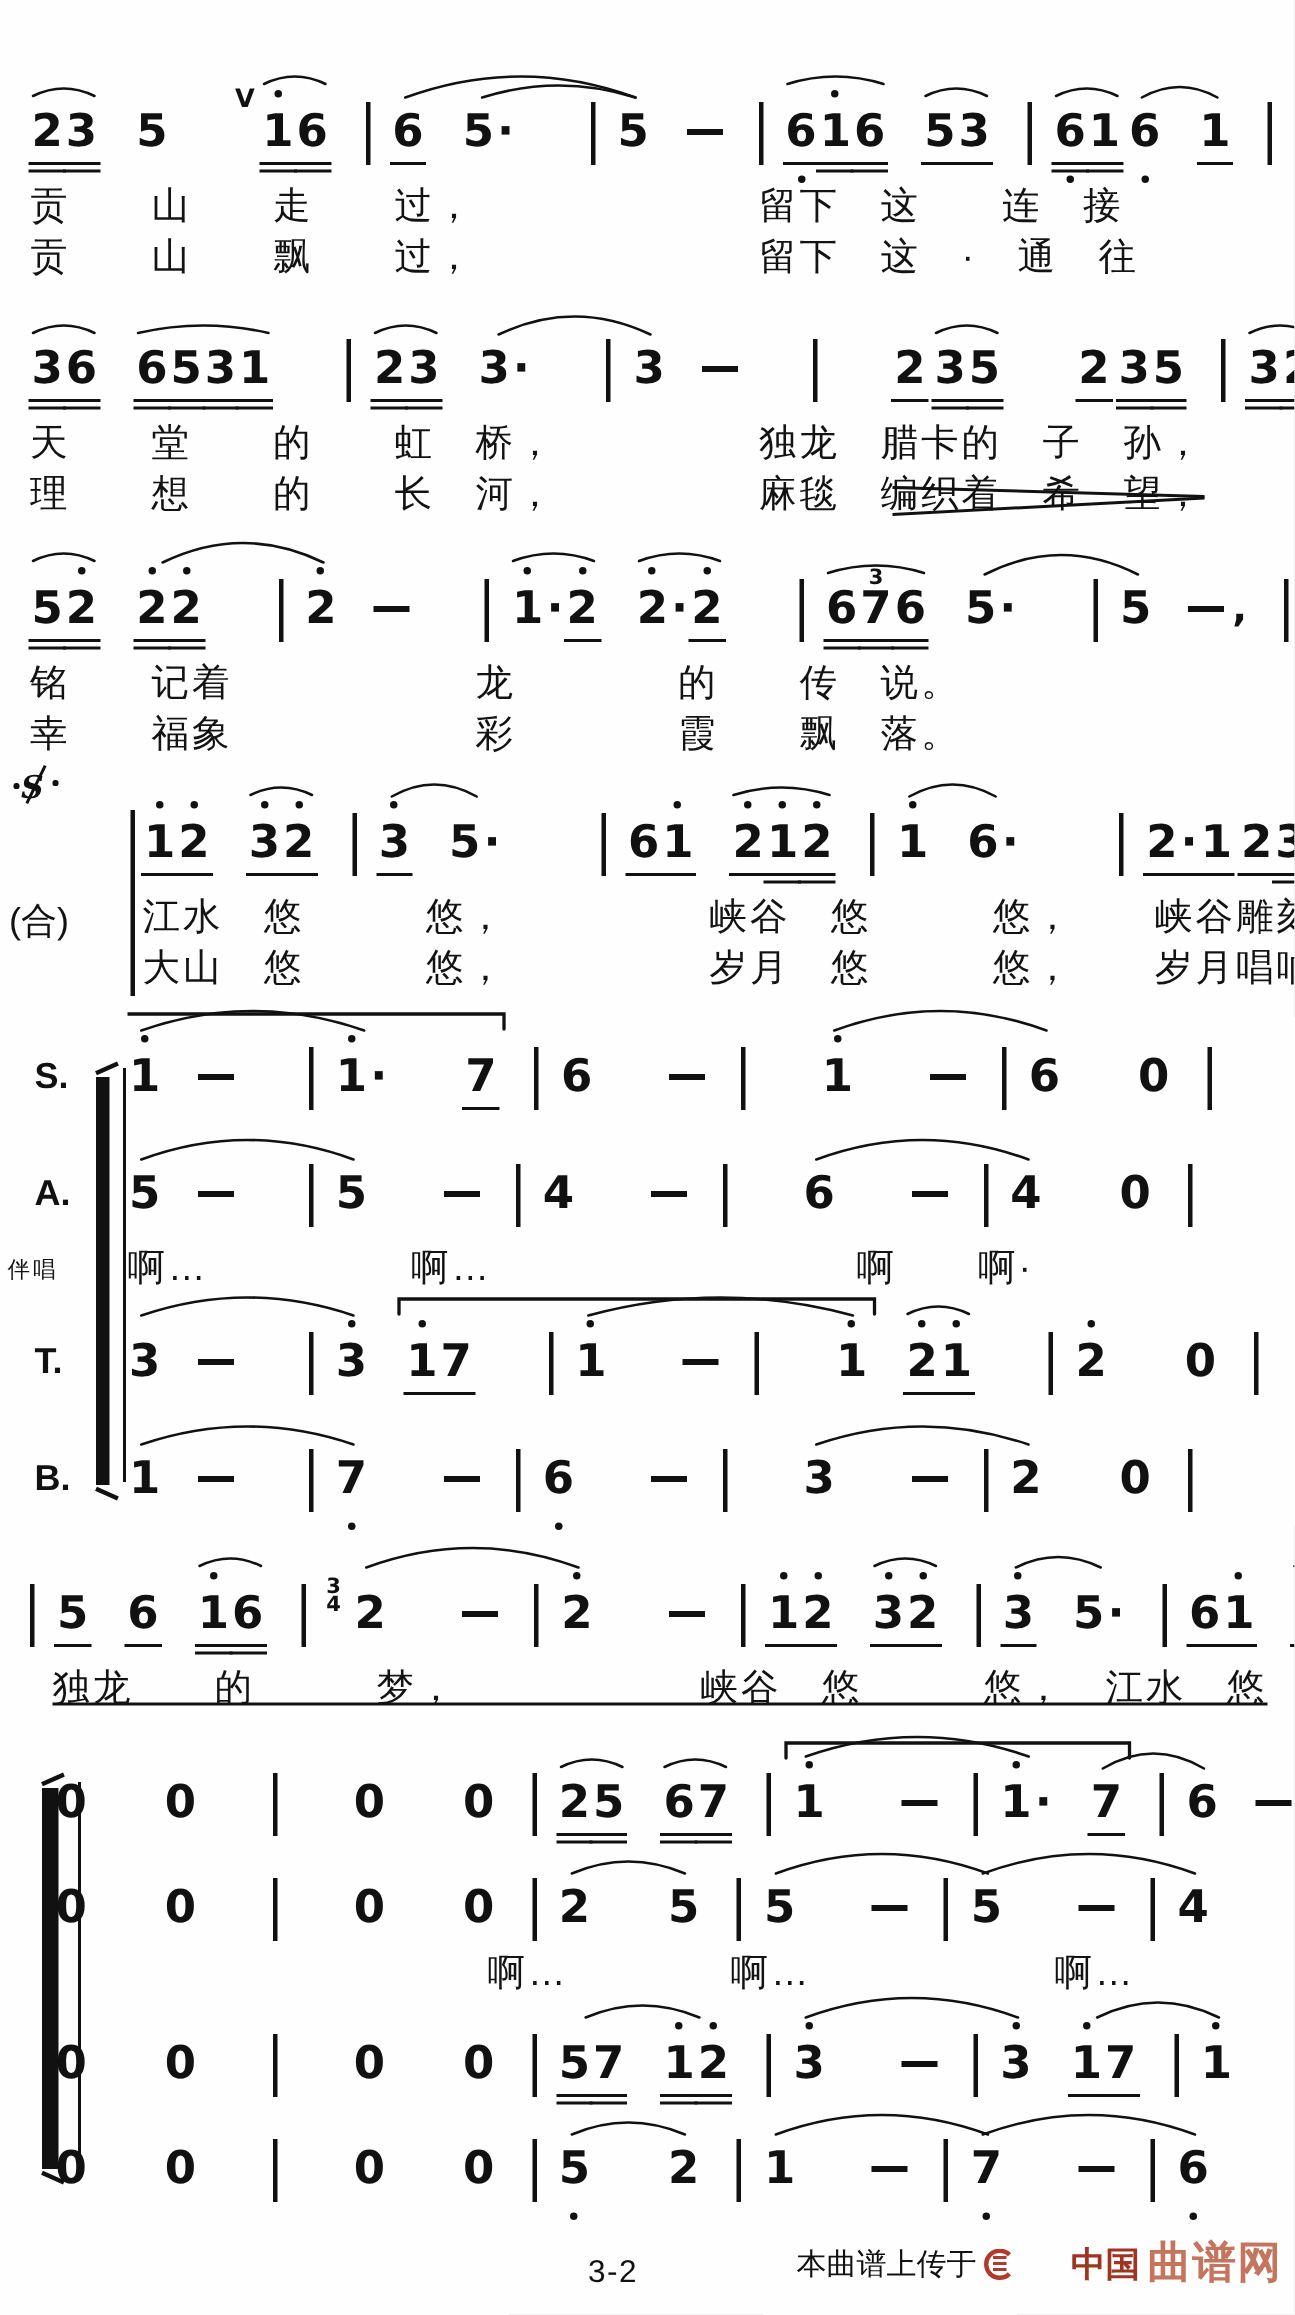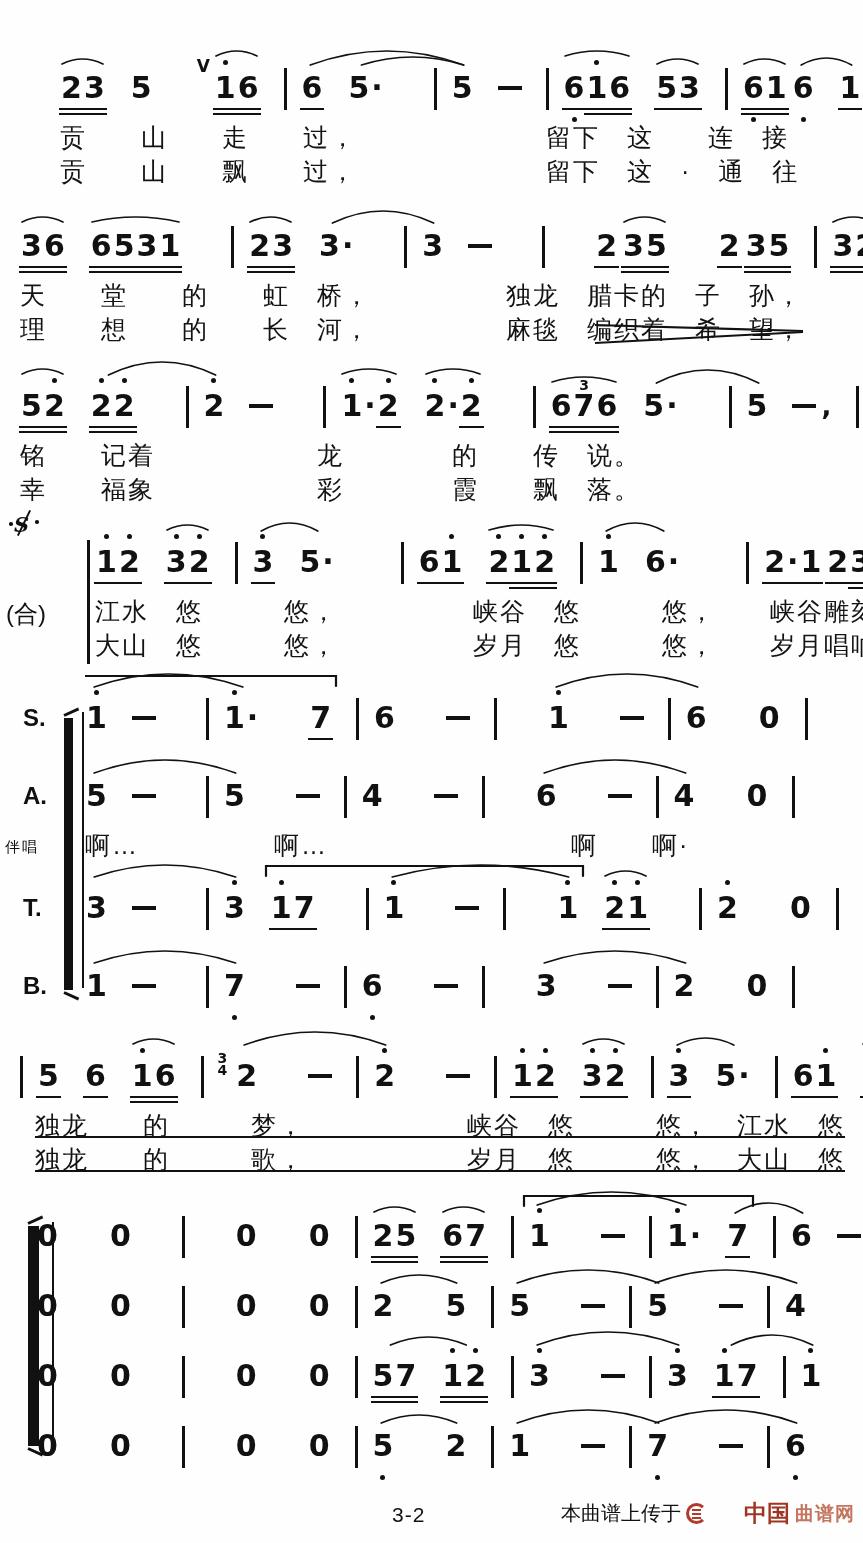--- a/index.html
+++ b/index.html
@@ -14,21 +14,21 @@
   .row{position:relative;white-space:nowrap;padding:34px 0 14px 0;height:36px;}
   .lyr{position:relative;height:34px;line-height:34px;font-size:25px;letter-spacing:2px;white-space:pre;color:#131313;}
   .sys .row,.sys .lyr{margin-left:20px;}
   .sys-system-4 .row,.sys-system-4 .lyr{margin-left:95px;}
   .sys-system-5 .row,.sys-system-5 .lyr{margin-left:85px;}
   .sys-system-6 .lyr{margin-left:35px;}
   .sys-system-7 .row,.sys-system-7 .lyr{margin-left:55px;}
   .sys-system-5 .row{padding-top:28px;height:36px;}
   .sys-system-7 .row{padding-top:26px;padding-bottom:8px;margin-left:36px;}
   
-  .sys-system-1{margin-bottom:6px;padding-left:40px;}
+  .sys-system-1{margin-bottom:6px;}
   .sys-system-2{margin-bottom:8px;}
   .sys-system-3{margin-bottom:4px;}
   .sys-system-4{margin-bottom:10px;}
   .sys-system-5{margin-bottom:6px;}
   .sys-system-6{margin-bottom:16px;text-decoration:underline;}
   
   .tok{display:inline-block;vertical-align:top;position:relative;margin-right:24px;
        font-weight:bold;font-size:30px;line-height:36px;font-family:"DejaVu Sans",sans-serif;}
   .ch{position:relative;display:inline-block;padding:0 1px;}
   .ch .ln{position:absolute;left:-1px;right:-1px;height:2.5px;background:#111;}
@@ -69,21 +69,21 @@
   .hairpin{position:absolute;left:593px;top:128px;width:214px;height:24px;}
   
   .ovl{position:absolute;left:0;top:-8px;pointer-events:none;}
   
   .footer{position:absolute;left:0;right:0;bottom:14px;height:30px;font-size:20px;}
   .pgnum{position:absolute;left:392px;bottom:2px;font-size:21px;letter-spacing:1px;font-family:Liberation Sans, sans-serif;}
   .upl{position:absolute;right:8px;bottom:0;display:flex;align-items:center;gap:5px;font-size:20px;}
   .lgc{width:15px;height:15px;border-radius:50%;border:3px solid #b03a2e;border-right-color:transparent;display:inline-block;position:relative;}
   .lgc::before{content:"";position:absolute;left:3px;top:6.5px;width:9px;height:2px;background:#b03a2e;box-shadow:0 -4px 0 #b03a2e,0 4px 0 #b03a2e;}
   .cn1{color:#9e3422;font-weight:bold;font-size:23px;margin-left:32px;}
-  .cn2{color:#c4755e;font-weight:bold;font-size:19px;letter-spacing:1px;text-align:right;}
+  .cn2{color:#c4755e;font-weight:bold;font-size:29px;letter-spacing:1px;text-align:right;}
 </style>
 </head>
 <body>
 
 <div id="sheet">
   <div id="score">
       <div class="sys sys-system-1">
         <div class="row"><span class="tok note"><span class="ch">2<i class="ln l1"></i><i class="ln l2"></i></span><span class="ch">3<i class="ln l1"></i><i class="ln l2"></i></span></span><span class="tok note sp-w"><span class="ch">5</span></span><span class="tok breath">V</span><span class="tok note"><span class="ch">1<i class="ln l1"></i><i class="ln l2"></i><i class="hd"></i></span><span class="ch">6<i class="ln l1"></i><i class="ln l2"></i></span></span><span class="tok bar"></span><span class="tok note"><span class="ch">6<i class="ln l1"></i></span></span><span class="tok note sp-w"><span class="ch">5</span><span class="ch">·</span></span><span class="tok bar"></span><span class="tok note"><span class="ch">5</span></span><span class="tok dash"></span><span class="tok bar"></span><span class="tok note"><span class="ch">6<i class="ln l1"></i><i class="ld"></i></span><span class="ch">1<i class="ln l1"></i><i class="ln l2"></i><i class="hd"></i></span><span class="ch">6<i class="ln l1"></i><i class="ln l2"></i></span></span><span class="tok note"><span class="ch">5<i class="ln l1"></i></span><span class="ch">3<i class="ln l1"></i></span></span><span class="tok bar"></span><span class="tok note sp-t"><span class="ch">6<i class="ln l1"></i><i class="ln l2"></i><i class="ld"></i></span><span class="ch">1<i class="ln l1"></i><i class="ln l2"></i></span></span><span class="tok note"><span class="ch">6<i class="ld"></i></span></span><span class="tok note"><span class="ch">1<i class="ln l1"></i></span></span><span class="tok bar"></span><svg class="ovl" width="843" height="92">
             <path d="M 2 36 Q 22.5 26 43 36" fill="none" stroke="#111111" stroke-width="1.7" stroke-linecap="round"></path>
             <path d="M 156 28 Q 176.5 18 197 28" fill="none" stroke="#111111" stroke-width="1.7" stroke-linecap="round"></path>
@@ -163,37 +163,37 @@
       </div>
       <div class="sys sys-system-6">
         <div class="row"><span class="tok bar"></span><span class="tok note"><span class="ch">5<i class="ln l1"></i></span></span><span class="tok note"><span class="ch">6<i class="ln l1"></i></span></span><span class="tok note"><span class="ch">1<i class="ln l1"></i><i class="ln l2"></i><i class="hd"></i></span><span class="ch">6<i class="ln l1"></i><i class="ln l2"></i></span></span><span class="tok bar"></span><span class="tok ts"><b>3</b><b>4</b></span><span class="tok note sp-w"><span class="ch">2</span></span><span class="tok dash"></span><span class="tok bar"></span><span class="tok note sp-w"><span class="ch">2<i class="hd"></i></span></span><span class="tok dash"></span><span class="tok bar"></span><span class="tok note"><span class="ch">1<i class="ln l1"></i><i class="hd"></i></span><span class="ch">2<i class="ln l1"></i><i class="hd"></i></span></span><span class="tok note"><span class="ch">3<i class="ln l1"></i><i class="hd"></i></span><span class="ch">2<i class="ln l1"></i><i class="hd"></i></span></span><span class="tok bar"></span><span class="tok note"><span class="ch">3<i class="ln l1"></i><i class="hd"></i></span></span><span class="tok note"><span class="ch">5</span><span class="ch">·</span></span><span class="tok bar"></span><span class="tok note"><span class="ch">6<i class="ln l1"></i></span><span class="ch">1<i class="ln l1"></i><i class="hd"></i></span></span><span class="tok note"><span class="ch">2<i class="ln l1"></i></span></span><svg class="ovl" width="951" height="92">
             <path d="M 113 28 Q 133.5 18 154 28" fill="none" stroke="#111111" stroke-width="1.7" stroke-linecap="round"></path>
             <path d="M 224.2 29 Q 294.92499999999995 3 365.65 29" fill="none" stroke="#111111" stroke-width="1.7" stroke-linecap="round"></path>
             <path d="M 563 28 Q 583.5 18 604 28" fill="none" stroke="#111111" stroke-width="1.7" stroke-linecap="round"></path>
             <path d="M 657.2 29 Q 685.5 15 713.8 29" fill="none" stroke="#111111" stroke-width="1.7" stroke-linecap="round"></path>
             <path d="M 843 28 Q 875 18 907 28" fill="none" stroke="#111111" stroke-width="1.7" stroke-linecap="round"></path>
           </svg></div>
         <div class="lyr">独龙　　的　　　梦，　　　　　　峡谷　悠　　　悠，　江水　悠</div>
-        <div class="lyr">独龙　　的　　　歌，　　　　　　岁月　悠　　　悠，　大山　悠</div>
       </div>
       <div class="sys sys-system-7">
         <div class="brace"></div>
         <div class="sysline"></div>
         <div class="row"><span class="tok note sp-w"><span class="ch">0</span></span><span class="tok note sp-w"><span class="ch">0</span></span><span class="tok bar sp-w"></span><span class="tok note sp-w"><span class="ch">0</span></span><span class="tok note"><span class="ch">0</span></span><span class="tok bar"></span><span class="tok note"><span class="ch">2<i class="ln l1"></i><i class="ln l2"></i></span><span class="ch">5<i class="ln l1"></i><i class="ln l2"></i></span></span><span class="tok note"><span class="ch">6<i class="ln l1"></i><i class="ln l2"></i></span><span class="ch">7<i class="ln l1"></i><i class="ln l2"></i></span></span><span class="tok bar"></span><span class="tok note sp-w"><span class="ch">1<i class="hd"></i></span></span><span class="tok dash"></span><span class="tok bar"></span><span class="tok note"><span class="ch">1<i class="hd"></i></span><span class="ch">·</span></span><span class="tok note"><span class="ch">7<i class="ln l1"></i></span></span><span class="tok bar"></span><span class="tok note"><span class="ch">6</span></span><span class="tok dash"></span><svg class="ovl" width="866" height="78">
             <path d="M 338 28 Q 358.5 18 379 28" fill="none" stroke="#111111" stroke-width="1.7" stroke-linecap="round"></path>
             <path d="M 407 28 Q 427.5 18 448 28" fill="none" stroke="#111111" stroke-width="1.7" stroke-linecap="round"></path>
             <path d="M 501.2 21 Q 575.5 -5 649.8 21" fill="none" stroke="#111111" stroke-width="1.7" stroke-linecap="round"></path>
             <path d="M 699.2 29 Q 732.925 9 766.65 29" fill="none" stroke="#111111" stroke-width="1.7" stroke-linecap="round"></path>
             <path d="M 488 22 L 488 12 L 717 12 L 717 22" fill="none" stroke="#111111" stroke-width="2.2" stroke-linecap="round"></path>
           </svg></div>
         <div class="row"><span class="tok note sp-w"><span class="ch">0</span></span><span class="tok note sp-w"><span class="ch">0</span></span><span class="tok bar sp-w"></span><span class="tok note sp-w"><span class="ch">0</span></span><span class="tok note"><span class="ch">0</span></span><span class="tok bar"></span><span class="tok note sp-w"><span class="ch">2</span></span><span class="tok note"><span class="ch">5</span></span><span class="tok bar"></span><span class="tok note sp-w"><span class="ch">5</span></span><span class="tok dash"></span><span class="tok bar"></span><span class="tok note sp-w"><span class="ch">5</span></span><span class="tok dash"></span><span class="tok bar"></span><span class="tok note sp-w"><span class="ch">4</span></span><svg class="ovl" width="886" height="78">
             <path d="M 345.2 29 Q 382.92499999999995 13 420.65 29" fill="none" stroke="#111111" stroke-width="1.7" stroke-linecap="round"></path>
             <path d="M 481.2 29 Q 551.925 3 622.65 29" fill="none" stroke="#111111" stroke-width="1.7" stroke-linecap="round"></path>
             <path d="M 619.2 29 Q 689.925 3 760.65 29" fill="none" stroke="#111111" stroke-width="1.7" stroke-linecap="round"></path>
           </svg></div>
+        <div class="lyr">　　　　　　　　　　啊…　　　　啊…　　　　　　啊…</div>
         <div class="row"><span class="tok note sp-w"><span class="ch">0</span></span><span class="tok note sp-w"><span class="ch">0</span></span><span class="tok bar sp-w"></span><span class="tok note sp-w"><span class="ch">0</span></span><span class="tok note"><span class="ch">0</span></span><span class="tok bar"></span><span class="tok note"><span class="ch">5<i class="ln l1"></i><i class="ln l2"></i></span><span class="ch">7<i class="ln l1"></i><i class="ln l2"></i></span></span><span class="tok note"><span class="ch">1<i class="ln l1"></i><i class="ln l2"></i><i class="hd"></i></span><span class="ch">2<i class="ln l1"></i><i class="ln l2"></i><i class="hd"></i></span></span><span class="tok bar"></span><span class="tok note sp-w"><span class="ch">3<i class="hd"></i></span></span><span class="tok dash"></span><span class="tok bar"></span><span class="tok note"><span class="ch">3<i class="hd"></i></span></span><span class="tok note"><span class="ch">1<i class="ln l1"></i><i class="hd"></i></span><span class="ch">7<i class="ln l1"></i></span></span><span class="tok bar"></span><span class="tok note"><span class="ch">1<i class="hd"></i></span></span><svg class="ovl" width="875" height="78">
             <path d="M 354.4 21 Q 392.35 5 430.3 21" fill="none" stroke="#111111" stroke-width="1.7" stroke-linecap="round"></path>
             <path d="M 501.2 21 Q 571.925 -5 642.65 21" fill="none" stroke="#111111" stroke-width="1.7" stroke-linecap="round"></path>
             <path d="M 695.4 21 Q 736.025 1 776.65 21" fill="none" stroke="#111111" stroke-width="1.7" stroke-linecap="round"></path>
           </svg></div>
         <div class="row"><span class="tok note sp-w"><span class="ch">0</span></span><span class="tok note sp-w"><span class="ch">0</span></span><span class="tok bar sp-w"></span><span class="tok note sp-w"><span class="ch">0</span></span><span class="tok note"><span class="ch">0</span></span><span class="tok bar"></span><span class="tok note sp-w"><span class="ch">5<i class="ld"></i></span></span><span class="tok note"><span class="ch">2</span></span><span class="tok bar"></span><span class="tok note sp-w"><span class="ch">1</span></span><span class="tok dash"></span><span class="tok bar"></span><span class="tok note sp-w"><span class="ch">7<i class="ld"></i></span></span><span class="tok dash"></span><span class="tok bar"></span><span class="tok note sp-w"><span class="ch">6<i class="ld"></i></span></span><svg class="ovl" width="893" height="78">
             <path d="M 345.2 29 Q 382.92499999999995 13 420.65 29" fill="none" stroke="#111111" stroke-width="1.7" stroke-linecap="round"></path>
             <path d="M 481.2 29 Q 551.925 3 622.65 29" fill="none" stroke="#111111" stroke-width="1.7" stroke-linecap="round"></path>
             <path d="M 619.2 29 Q 689.925 3 760.65 29" fill="none" stroke="#111111" stroke-width="1.7" stroke-linecap="round"></path>
           </svg></div>

